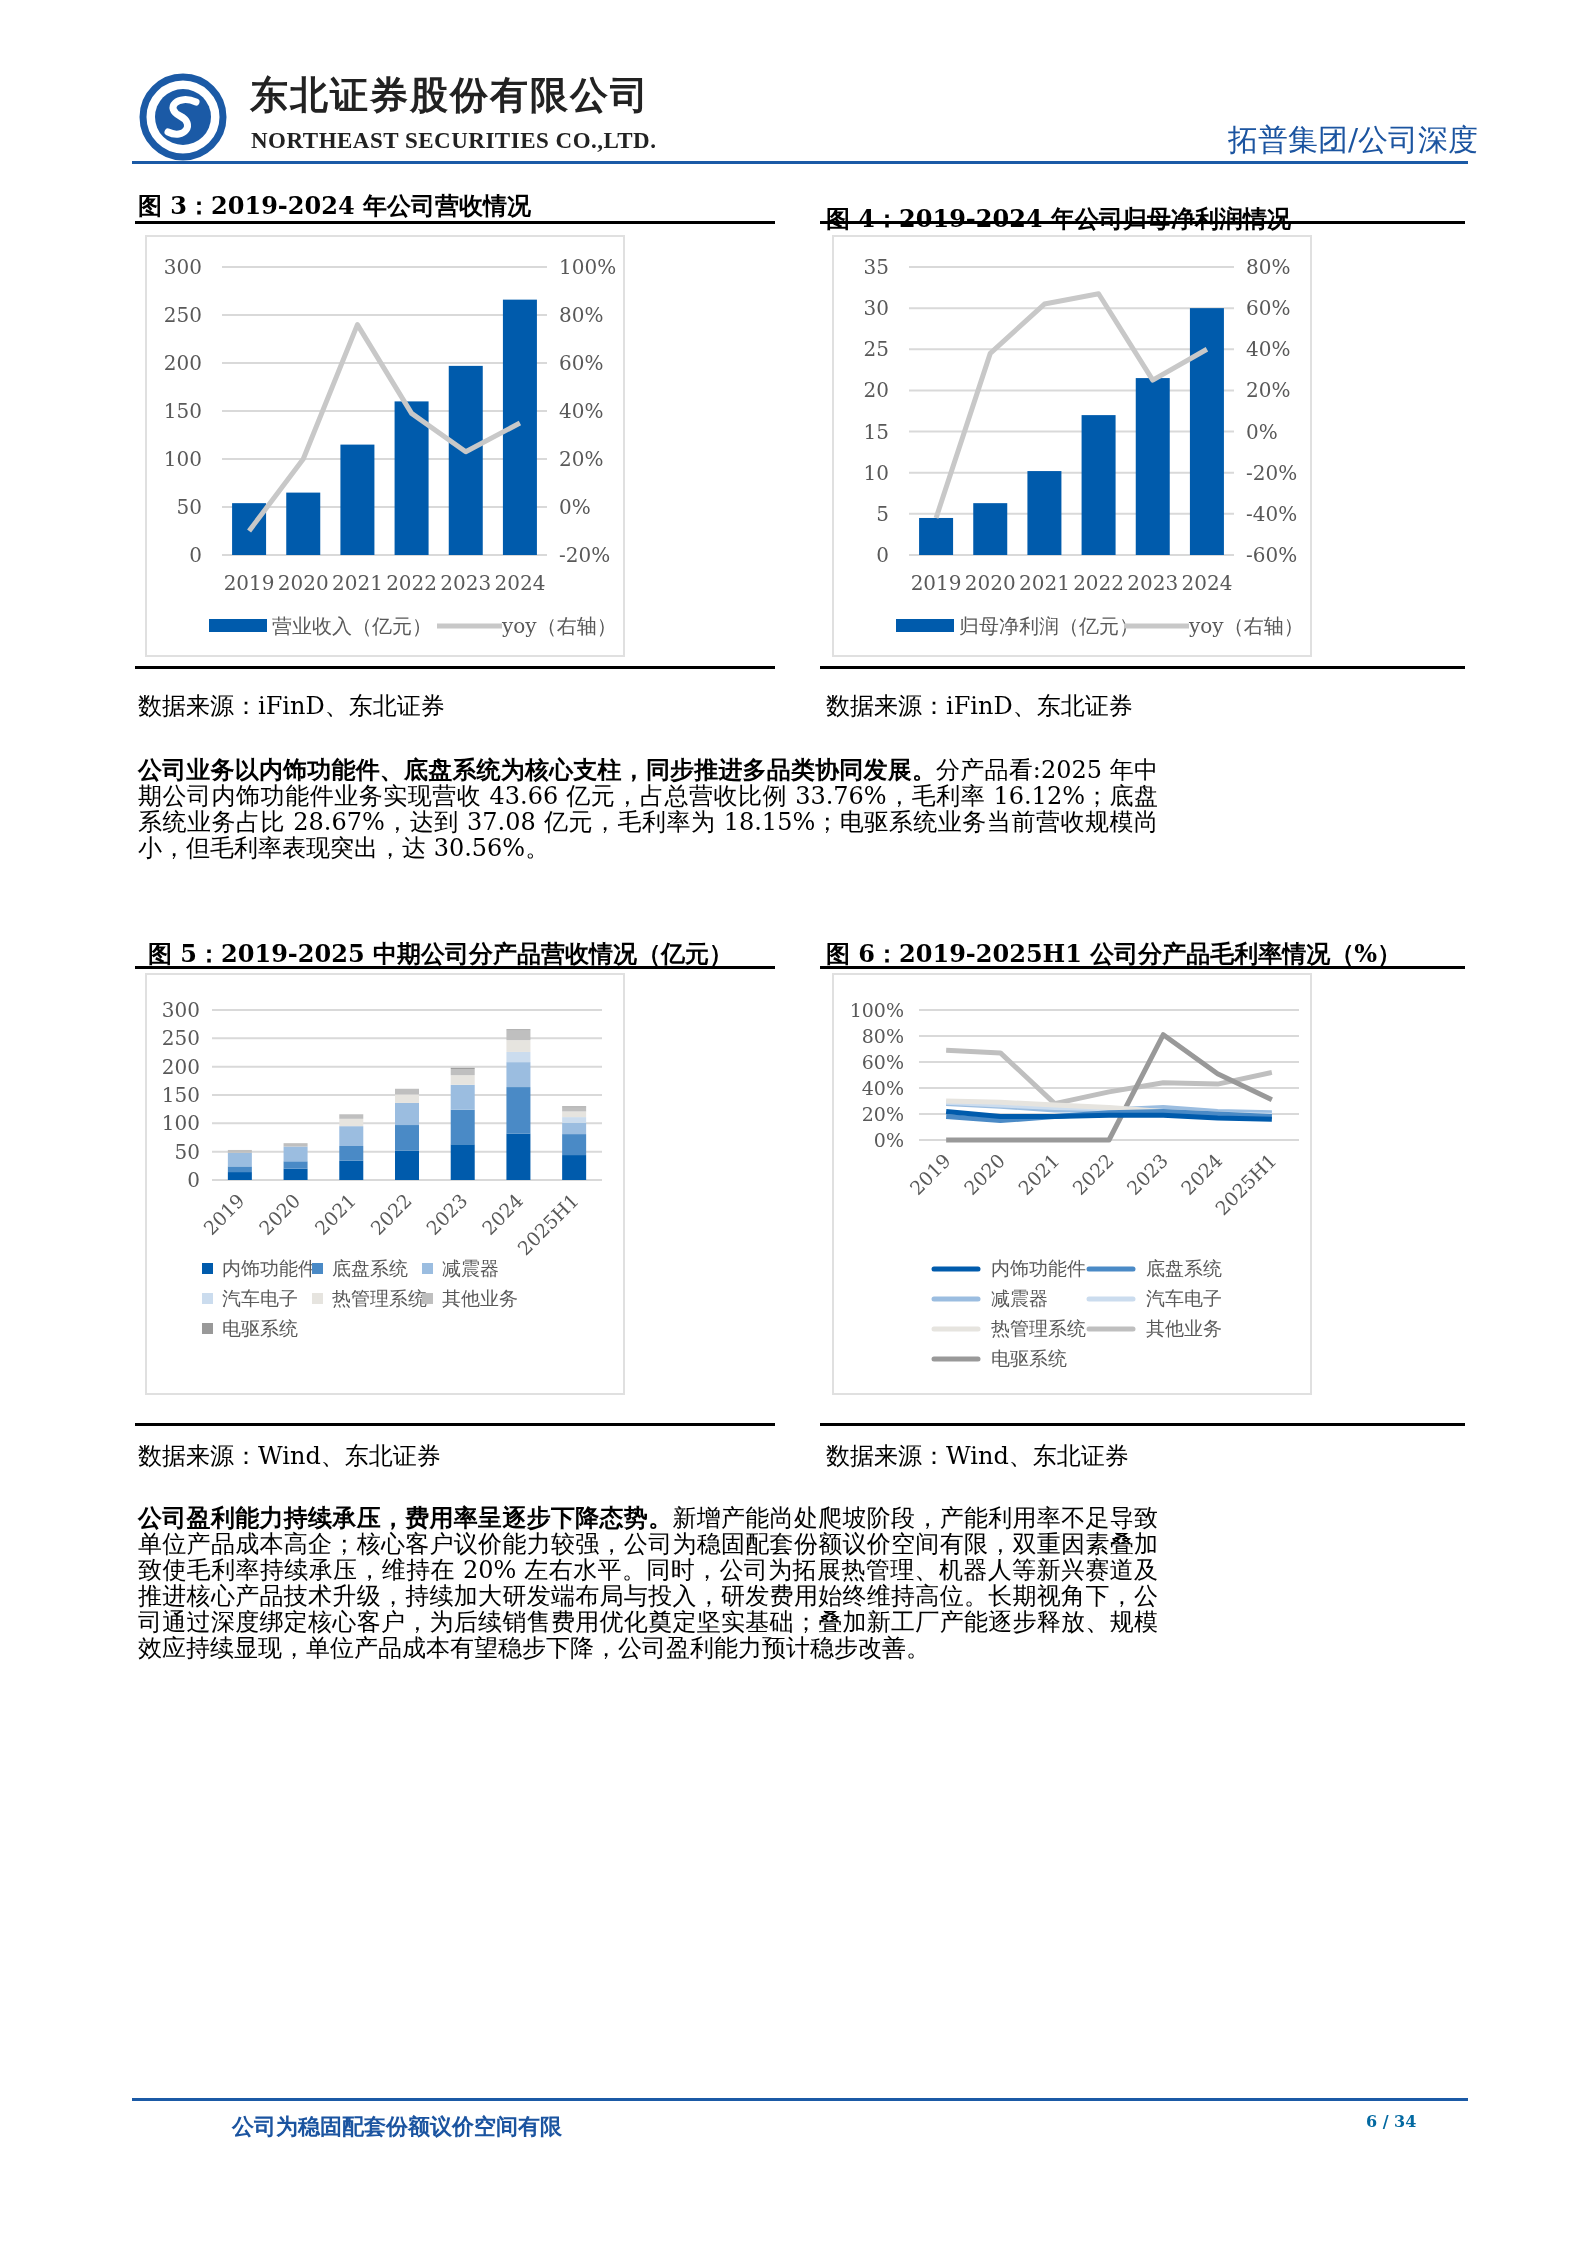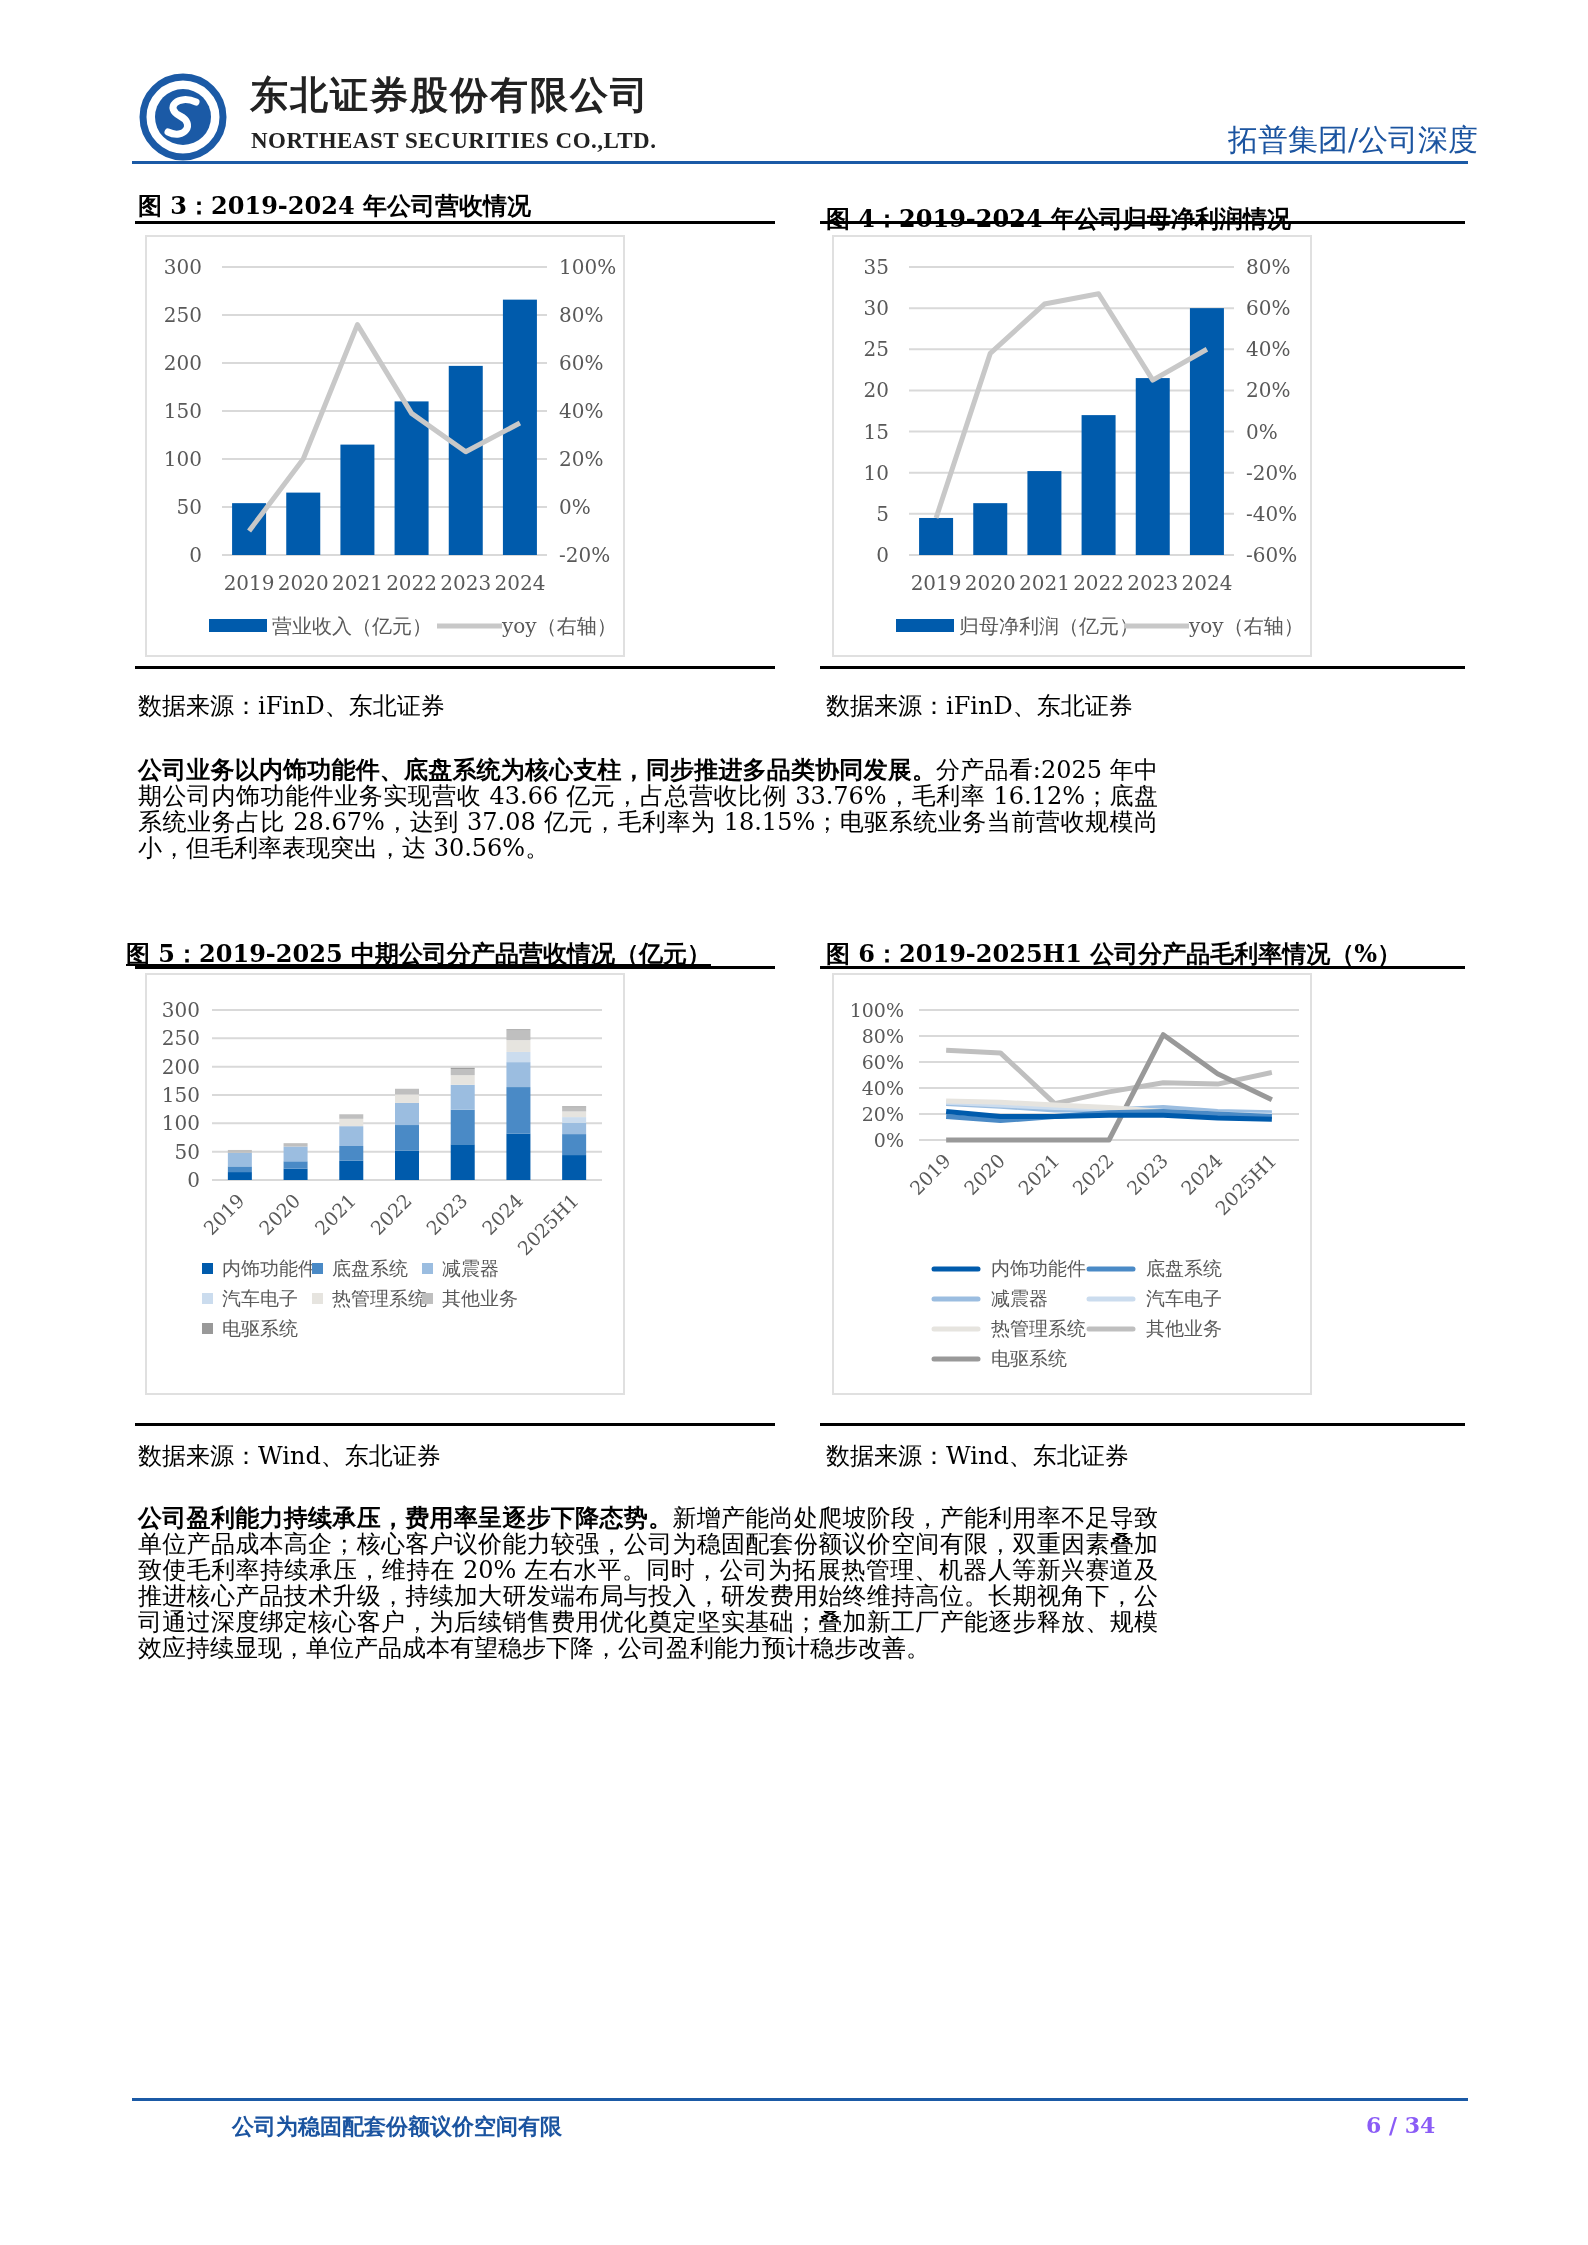--- a/index.html
+++ b/index.html
@@ -11,21 +11,21 @@
   .report-tag{right:110px;top:120px;font-size:30px;color:#1b54a0;font-family:"DejaVu Serif","Liberation Serif",serif;}
   .hdr-line{left:132px;top:161px;width:1336px;height:3px;background:#1b5aa6;}
   .fig-title{font-weight:bold;font-size:24px;}
   .fig-rule{height:3px;background:#000;}
   .fig-box{border:2px solid #e0e0e0;background:#fff;}
   .src{font-size:24px;}
   .para{left:138px;width:1020px;font-size:24px;line-height:26px;text-align:justify;}
   .para b{font-weight:bold;}
   .foot-line{left:132px;top:2098px;width:1336px;height:3px;background:#1b5aa6;}
   .foot-l{left:232px;top:2112px;font-size:22px;color:#1b54a0;font-weight:bold;}
-  .foot-r{left:1366px;top:2112px;font-size:22px;color:#8b5cf6;font-weight:bold;}
+  .foot-r{left:1366px;top:2112px;font-size:16px;color:#0369a1;font-weight:bold;}
   svg text{font-family:"DejaVu Serif","Liberation Serif",serif;}
 </style>
 </head>
 <body>
 
 <div class="abs logo">
   <svg width="90" height="90" viewBox="0 0 90 90">
     <circle cx="45" cy="45" r="40" fill="none" stroke="#1b5aa6" stroke-width="7"></circle>
     <circle cx="45" cy="45" r="28" fill="#1b5aa6"></circle>
     <path d="M58 30 C40 22 26 36 42 44 C58 52 46 68 30 60" fill="none" stroke="#fff" stroke-width="7" stroke-linecap="round"></path>
@@ -130,21 +130,21 @@
       <text x="355" y="396" font-size="20" fill="#595959">yoy（右轴）</text>
     </svg>
 </div>
 <div class="abs fig-rule" style="left:820px;top:666px;width:645px;"></div>
 <div class="abs src" style="left:826px;top:690px;">数据来源：iFinD、东北证券</div>
 
 <div class="abs para" style="top:757px;">
   <b>公司业务以内饰功能件、底盘系统为核心支柱，同步推进多品类协同发展。</b><span>分产品看:2025 年中期公司内饰功能件业务实现营收 43.66 亿元，占总营收比例 33.76%，毛利率 16.12%；底盘系统业务占比 28.67%，达到 37.08 亿元，毛利率为 18.15%；电驱系统业务当前营收规模尚小，但毛利率表现突出，达 30.56%。</span>
 </div>
 
-<div class="abs fig-title" style="left:126px;top:938px;text-decoration:underline;">图 5：2019-2025 中期公司分产品营收情况（亿元）</div>
+<div class="abs fig-title" style="left:148px;top:938px;">图 5：2019-2025 中期公司分产品营收情况（亿元）</div>
 <div class="abs fig-rule" style="left:135px;top:966px;width:640px;"></div>
 <div class="abs fig-box" style="left:145px;top:973px;width:476px;height:418px;">
   <svg id="fig5svg" width="476" height="418">
       <line x1="65" x2="455" y1="205" y2="205" stroke="#d9d9d9" stroke-width="2"></line>
       <text x="53" y="212" text-anchor="end" font-size="20" fill="#595959">0</text>
       <line x1="65" x2="455" y1="176.66666666666666" y2="176.66666666666666" stroke="#d9d9d9" stroke-width="2"></line>
       <text x="53" y="183.66666666666666" text-anchor="end" font-size="20" fill="#595959">50</text>
       <line x1="65" x2="455" y1="148.33333333333334" y2="148.33333333333334" stroke="#d9d9d9" stroke-width="2"></line>
       <text x="53" y="155.33333333333334" text-anchor="end" font-size="20" fill="#595959">100</text>
       <line x1="65" x2="455" y1="120" y2="120" stroke="#d9d9d9" stroke-width="2"></line>

